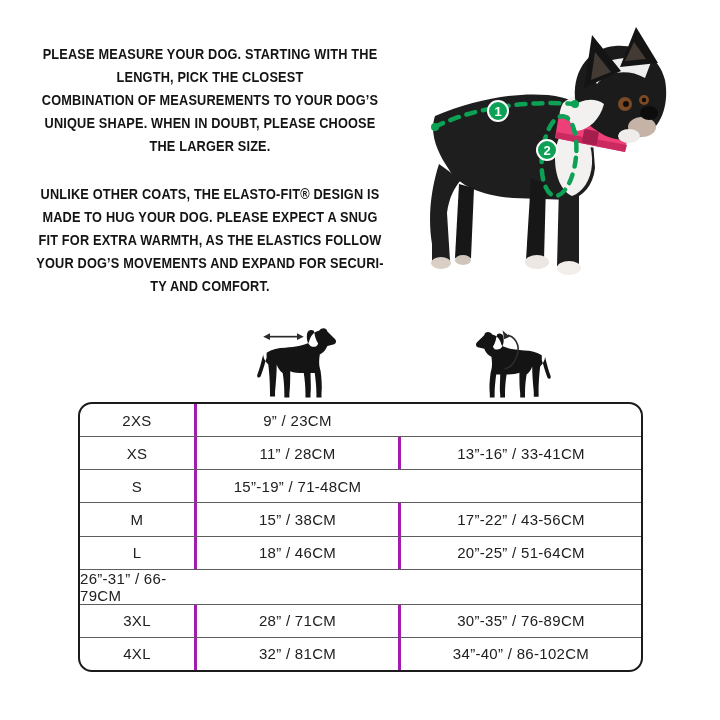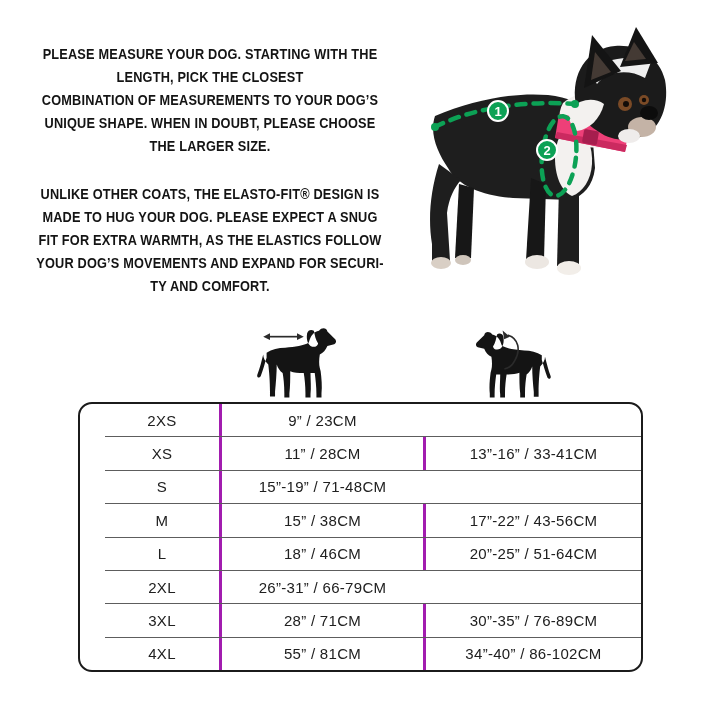--- a/index.html
+++ b/index.html
@@ -23,21 +23,21 @@
   .icon-box{position:absolute;}
   #lengthIcon{left:252px;top:324px;width:90px;height:76px;}
   #girthIcon{left:468px;top:328px;width:90px;height:72px;}
   .icon-box svg{width:100%;height:100%;display:block;}
   
   .size-table{
     position:absolute;left:78px;top:402px;width:565px;height:270px;
     border:2px solid #1b1b1b;border-radius:14px;overflow:hidden;
     background:#fff;display:flex;flex-direction:column;box-sizing:border-box;
   }
-  .trow{flex:1;display:grid;grid-template-columns:114px 204px 1fr;border-top:1px solid #5d5d5d;margin-left:25px;}
+  .trow{flex:1;display:grid;grid-template-columns:114px 204px 1fr;border-top:1px solid #5d5d5d;}
   .trow:first-child{border-top:none;}
   .tcell{
     display:flex;align-items:center;justify-content:center;
     font-size:15px;font-weight:500;color:#202020;letter-spacing:.3px;
     border-left:3px solid #a21caf;
   }
   .tcell:first-child{border-left:none;}
 </style>
 </head>
 <body>
@@ -185,26 +185,25 @@
       <div class="tcell">M</div>
       <div class="tcell">15” / 38CM</div>
       <div class="tcell">17”-22” / 43-56CM</div>
     </div>
     <div class="trow">
       <div class="tcell">L</div>
       <div class="tcell">18” / 46CM</div>
       <div class="tcell">20”-25” / 51-64CM</div>
     </div>
     <div class="trow">
-      <div class="tcell">2XL</div>
       <div class="tcell">26”-31” / 66-79CM</div>
     </div>
     <div class="trow">
       <div class="tcell">3XL</div>
       <div class="tcell">28” / 71CM</div>
       <div class="tcell">30”-35” / 76-89CM</div>
     </div>
     <div class="trow">
       <div class="tcell">4XL</div>
-      <div class="tcell">55” / 81CM</div>
+      <div class="tcell">32” / 81CM</div>
       <div class="tcell">34”-40” / 86-102CM</div>
     </div>
   </div>
 
 </body></html>

